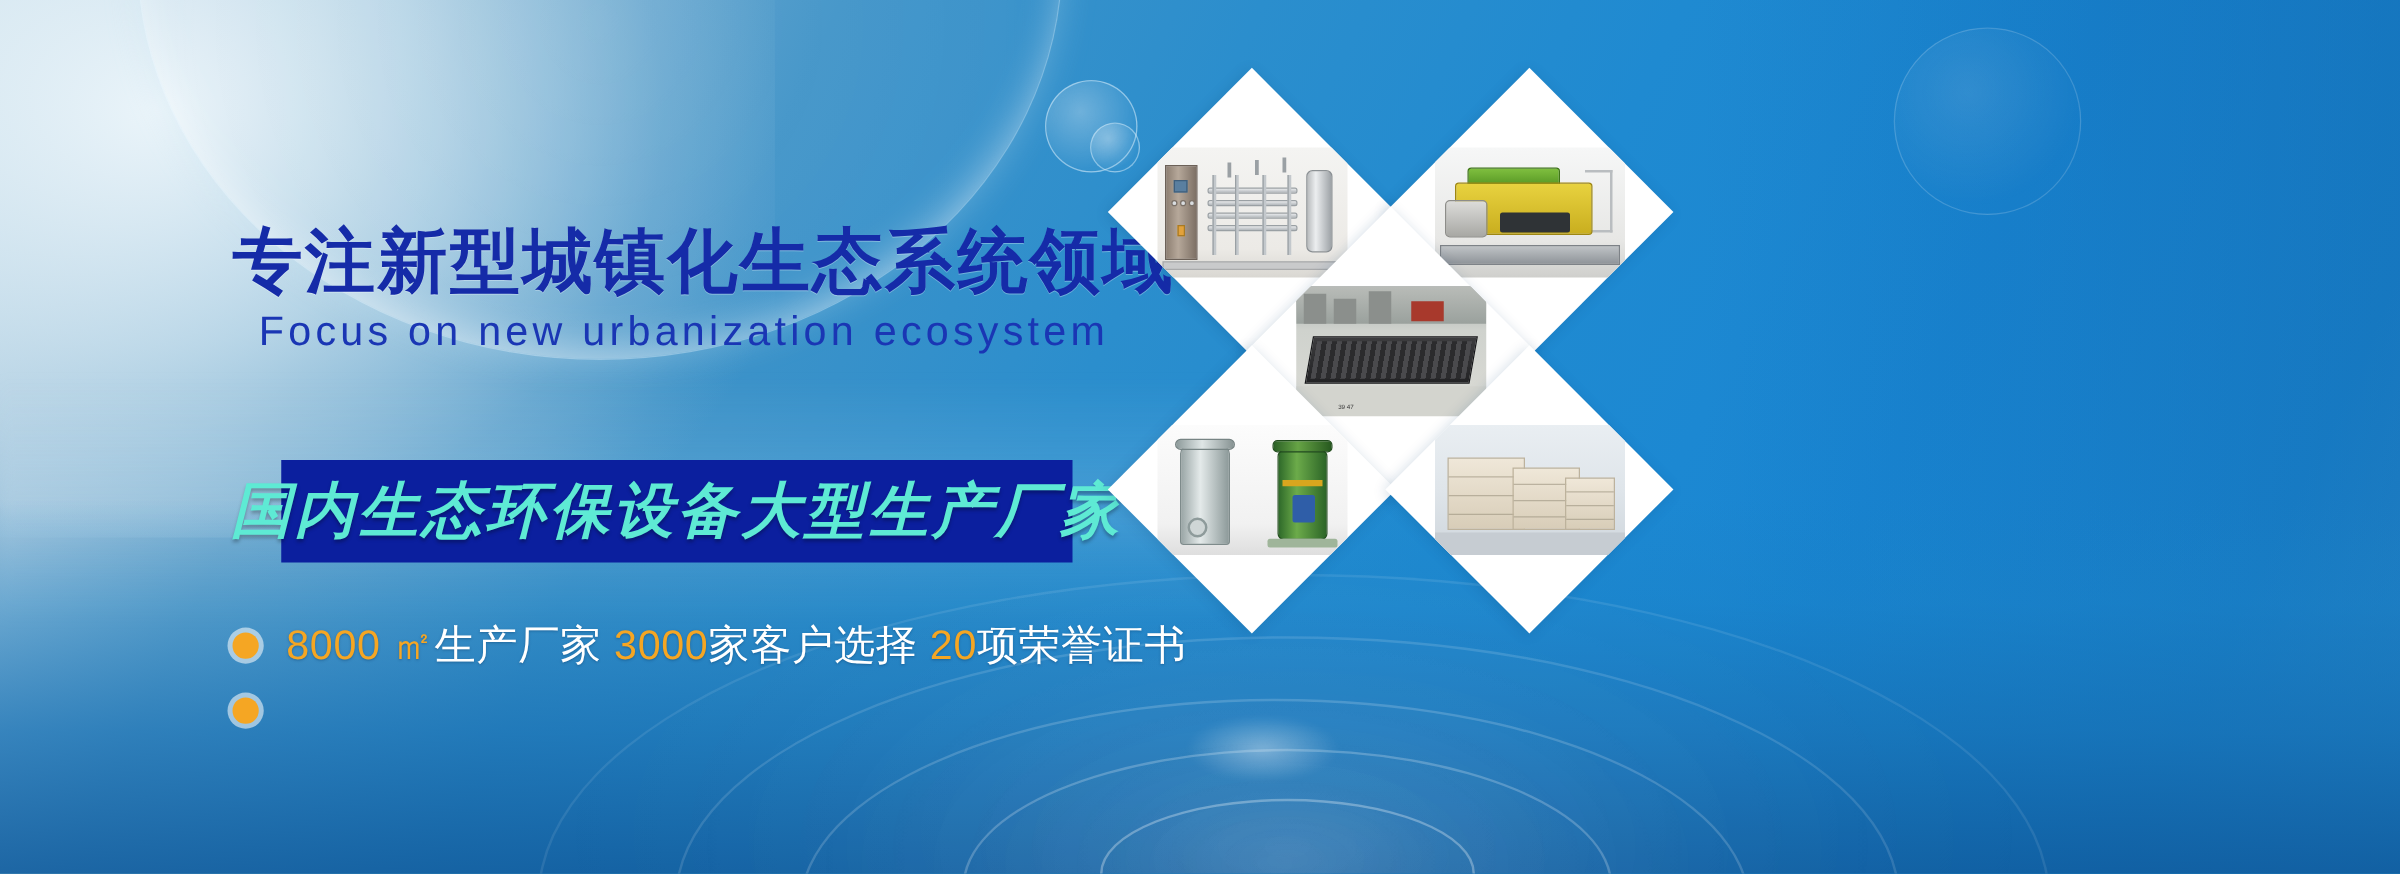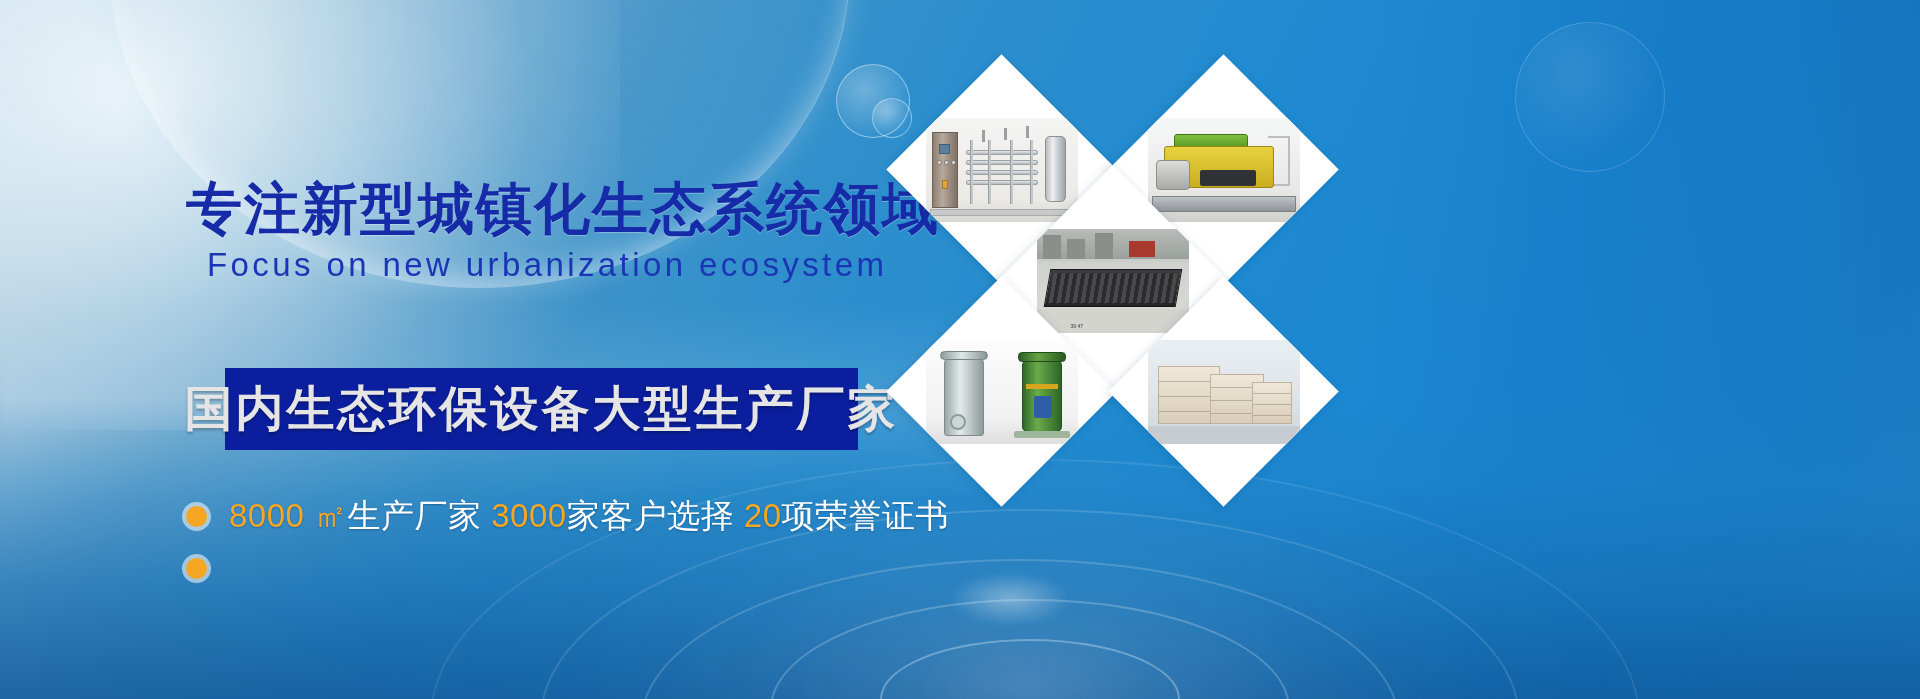--- a/index.html
+++ b/index.html
@@ -47,22 +47,22 @@
 
   
   .text-col{position:absolute;left:0;top:0;width:920px;height:699px;}
   .headline{position:absolute;left:186px;top:178px;width:700px;
     font-size:56px;font-weight:bold;color:#152ba8;letter-spacing:2px;line-height:1.12;
     text-shadow:0 1px 0 rgba(255,255,255,0.30);white-space:nowrap;}
   .subhead{position:absolute;left:207px;top:245px;width:720px;
     font-size:33px;color:#1a36b4;letter-spacing:3.4px;line-height:1.2;white-space:nowrap;}
   .blue-box{position:absolute;left:225px;top:368px;width:633px;height:82px;
     background:#0b1f9e;display:flex;align-items:center;justify-content:center;}
-  .blue-box-text{font-size:48px;font-weight:bold;color:#e5e5e5;letter-spacing:3px;white-space:nowrap;
-    text-shadow:0 2px 3px rgba(0,0,0,0.28);}
+  .blue-box-text{font-size:48px;font-weight:bold;color:#5eead4;letter-spacing:3px;white-space:nowrap;
+    text-shadow:0 2px 3px rgba(0,0,0,0.28);font-style:italic;}
   .bullets{position:absolute;left:186px;top:490px;width:760px;}
   .bullet-row{display:flex;align-items:center;height:52px;text-align:right;}
   .bullet-dot{width:21px;height:21px;border-radius:50%;background:#f5a623;
     box-shadow:0 0 0 4px rgba(255,255,255,0.55);margin-right:22px;flex:0 0 auto;}
   .bullet-text{font-size:33px;color:#ffffff;letter-spacing:0.5px;white-space:nowrap;
     text-shadow:0 1px 2px rgba(0,40,80,0.35);}
   .hl{color:#f5a623;}
 
   
   .diamonds{position:absolute;left:880px;top:40px;width:470px;height:480px;}

